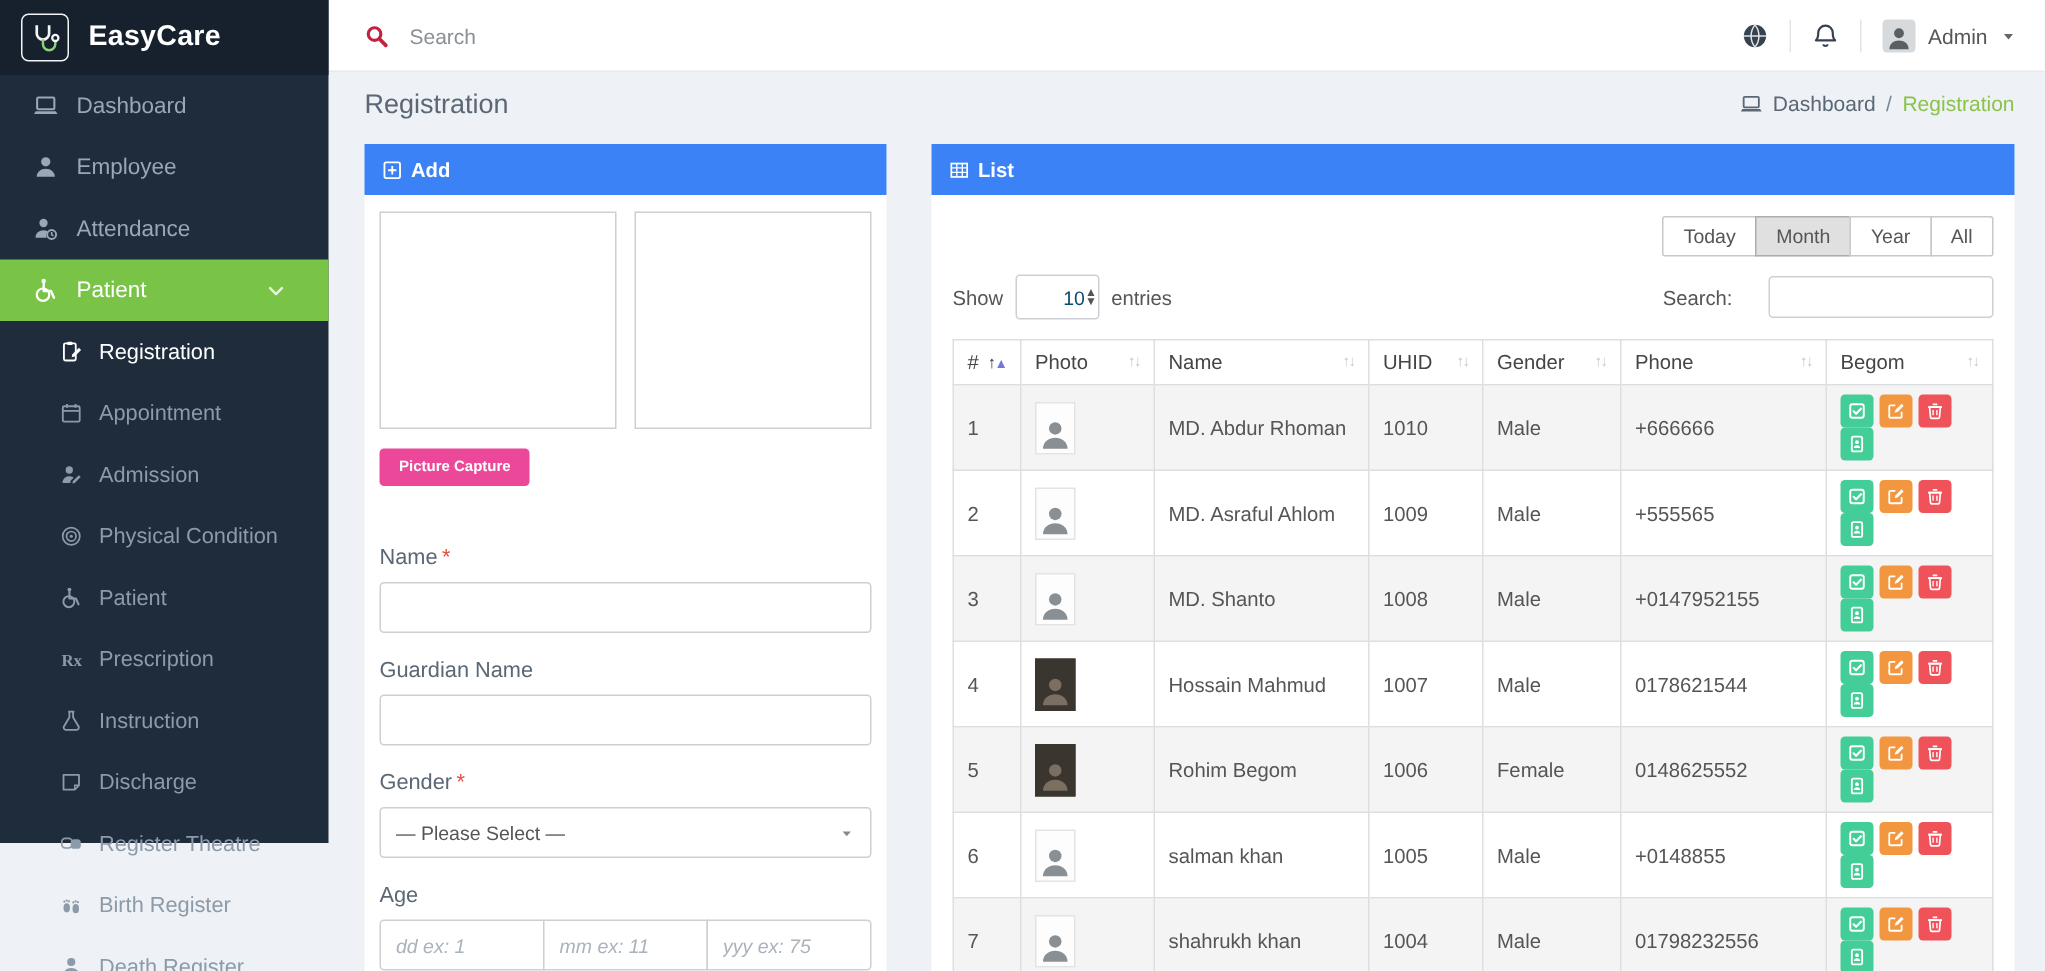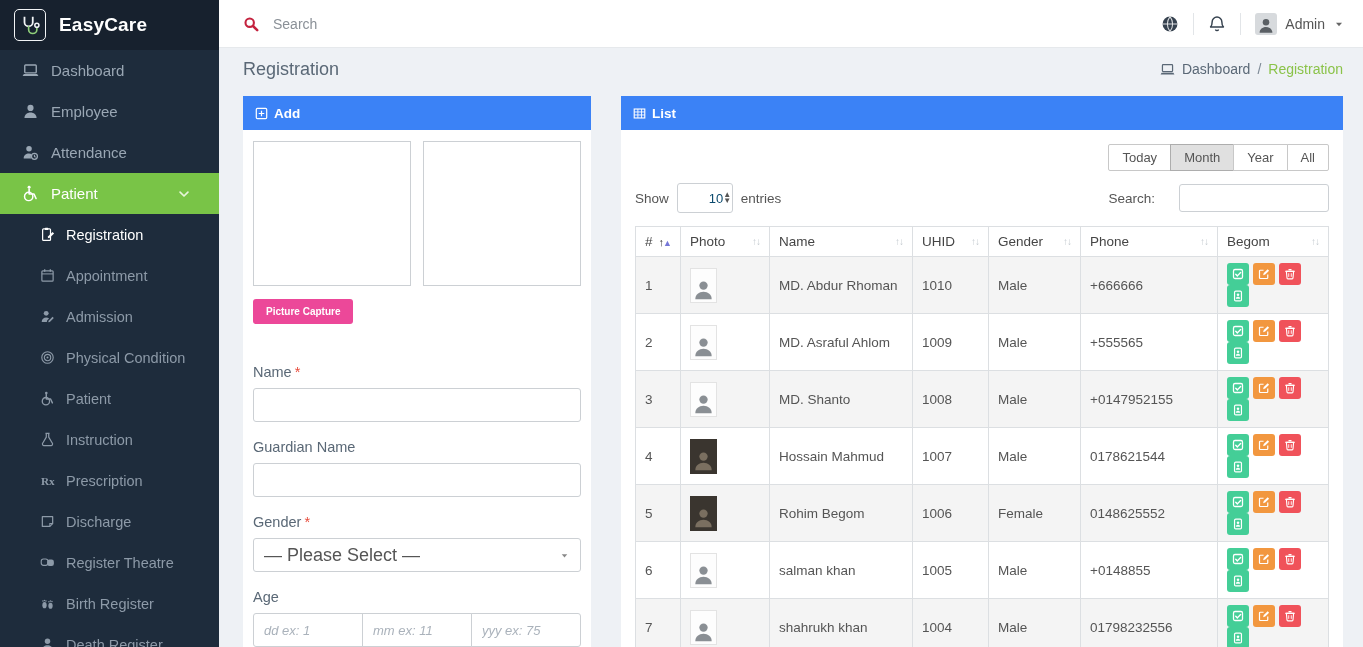--- a/index.html
+++ b/index.html
@@ -1,21 +1,21 @@
 <!DOCTYPE html>
 <html><head>
 <meta charset="utf-8">
 <style>
   * { margin:0; padding:0; box-sizing:border-box; }
   html,body { width:1363px; height:647px; overflow:hidden; font-family:"Liberation Sans", sans-serif; background:#eef1f5; }
   .icon { display:inline-flex; align-items:center; justify-content:center; }
   .icon svg { width:100%; height:100%; display:block; }
 
   
-  .sidebar { position:absolute; left:0; top:0; width:219px; height:647px; background:#1e2c3c; z-index:5; }
+  .sidebar { position:absolute; left:0; top:0; width:219px; height:562px; background:#1e2c3c; z-index:5; }
   .logo-band { height:50px; background:#17212e; display:flex; align-items:center; padding-left:14px; }
   .logo-box { width:32px; height:32px; border:1.5px solid #f2f4f6; border-radius:5px; display:flex; align-items:center; justify-content:center; color:#f2f4f6; }
   .logo-box .icon { width:22px; height:22px; }
   .brand { color:#ffffff; font-size:19px; font-weight:700; margin-left:13px; letter-spacing:.2px; }
   .nav-item { height:41px; display:flex; align-items:center; padding:0 16px 0 22px; color:#9aa7b4; font-size:15px; cursor:pointer; }
   .nav-item .icon { width:17px; height:17px; margin-right:12px; flex:none; }
   .nav-item.active { background:#79c447; color:#ffffff; }
   .nav-item .chev { margin-left:auto; width:14px; height:14px; color:#e7f5da; }
   .submenu .nav-item { padding-left:40px; color:#8d9aa8; font-size:14.5px; }
   .submenu .nav-item .icon { width:15px; height:15px; margin-right:11px; }
@@ -54,21 +54,21 @@
   .add-panel { width:348px; flex:none; }
   .add-body { padding:11px 10px 40px 10px; }
   .photo-row { display:flex; gap:12px; }
   .photo-box { flex:1; height:145px; border:1px solid #ccd0d4; background:#fff; }
   .capture-btn { margin-top:13px; background:#ec4899; color:#fff; border:none; border-radius:3px; font-size:10px; font-weight:700; padding:7px 13px; cursor:pointer; font-family:"Liberation Sans", sans-serif; }
   .fgroup { margin-top:17px; }
   .fgroup.first { margin-top:40px; }
   .flabel { display:block; font-size:14.5px; color:#5a6876; margin-bottom:8px; }
   .req { color:#e74c3c; margin-left:3px; }
   .tinput { width:100%; height:34px; border:1px solid #ccd0d4; border-radius:3px; padding:0 10px; font-size:13px; color:#555; outline:none; font-family:"Liberation Sans", sans-serif; background:#fff; }
-  .select { width:100%; height:34px; border:1px solid #ccd0d4; border-radius:3px; padding:0 10px; display:flex; align-items:center; justify-content:space-between; font-size:18px; color:#555; cursor:pointer; background:#fff; }
+  .select { width:100%; height:34px; border:1px solid #ccd0d4; border-radius:3px; padding:0 10px; display:flex; align-items:center; justify-content:space-between; font-size:13px; color:#555; cursor:pointer; background:#fff; }
   .select .caret { width:11px; height:11px; color:#888; }
   .age-group { display:flex; }
   .age-group .tinput { border-radius:0; margin-left:-1px; }
   .age-group .tinput:first-child { border-radius:3px 0 0 3px; margin-left:0; }
   .age-group .tinput:last-child { border-radius:0 3px 3px 0; }
   .age-group .tinput::placeholder { font-style:italic; color:#aab2bb; }
 
   
   .list-panel { flex:1; }
   .list-body { padding:14px; }
@@ -219,32 +219,32 @@
             <circle cx="6.3" cy="10.8" r="3.9" fill="none" stroke="currentColor" stroke-width="1.4"></circle>
             <circle cx="6.7" cy="2.2" r="1.4" fill="currentColor"></circle>
             <path d="M6.7 3.8v4.7h4.6l1.9 4.2" fill="none" stroke="currentColor" stroke-width="1.5" stroke-linecap="round" stroke-linejoin="round"></path>
           </svg>
         </span>
         <span>Patient</span>
       </div>
       <div class="nav-item">
         <span class="icon">
           <svg viewBox="0 0 16 16">
+            <text x="1" y="12.8" font-size="12" font-weight="bold" font-family="Liberation Serif, serif" fill="currentColor">Rx</text>
+          </svg>
+        </span>
+        <span>Prescription</span>
+      </div>
+      <div class="nav-item">
+        <span class="icon">
+          <svg viewBox="0 0 16 16">
             <path d="M5.8 1.5h4.4M6.7 1.5v4L3 11.7a1.7 1.7 0 0 0 1.5 2.8h7a1.7 1.7 0 0 0 1.5-2.8L9.3 5.5v-4" fill="none" stroke="currentColor" stroke-width="1.3" stroke-linejoin="round"></path>
           </svg>
         </span>
         <span>Instruction</span>
-      </div>
-      <div class="nav-item">
-        <span class="icon">
-          <svg viewBox="0 0 16 16">
-            <text x="1" y="12.8" font-size="12" font-weight="bold" font-family="Liberation Serif, serif" fill="currentColor">Rx</text>
-          </svg>
-        </span>
-        <span>Prescription</span>
       </div>
       <div class="nav-item">
         <span class="icon">
           <svg viewBox="0 0 16 16">
             <path d="M2.5 2.8h11v7.4l-3 3h-8z" fill="none" stroke="currentColor" stroke-width="1.3" stroke-linejoin="round"></path>
             <path d="M10.5 13.2v-3h3" fill="none" stroke="currentColor" stroke-width="1.1"></path>
           </svg>
         </span>
         <span>Discharge</span>
       </div>

